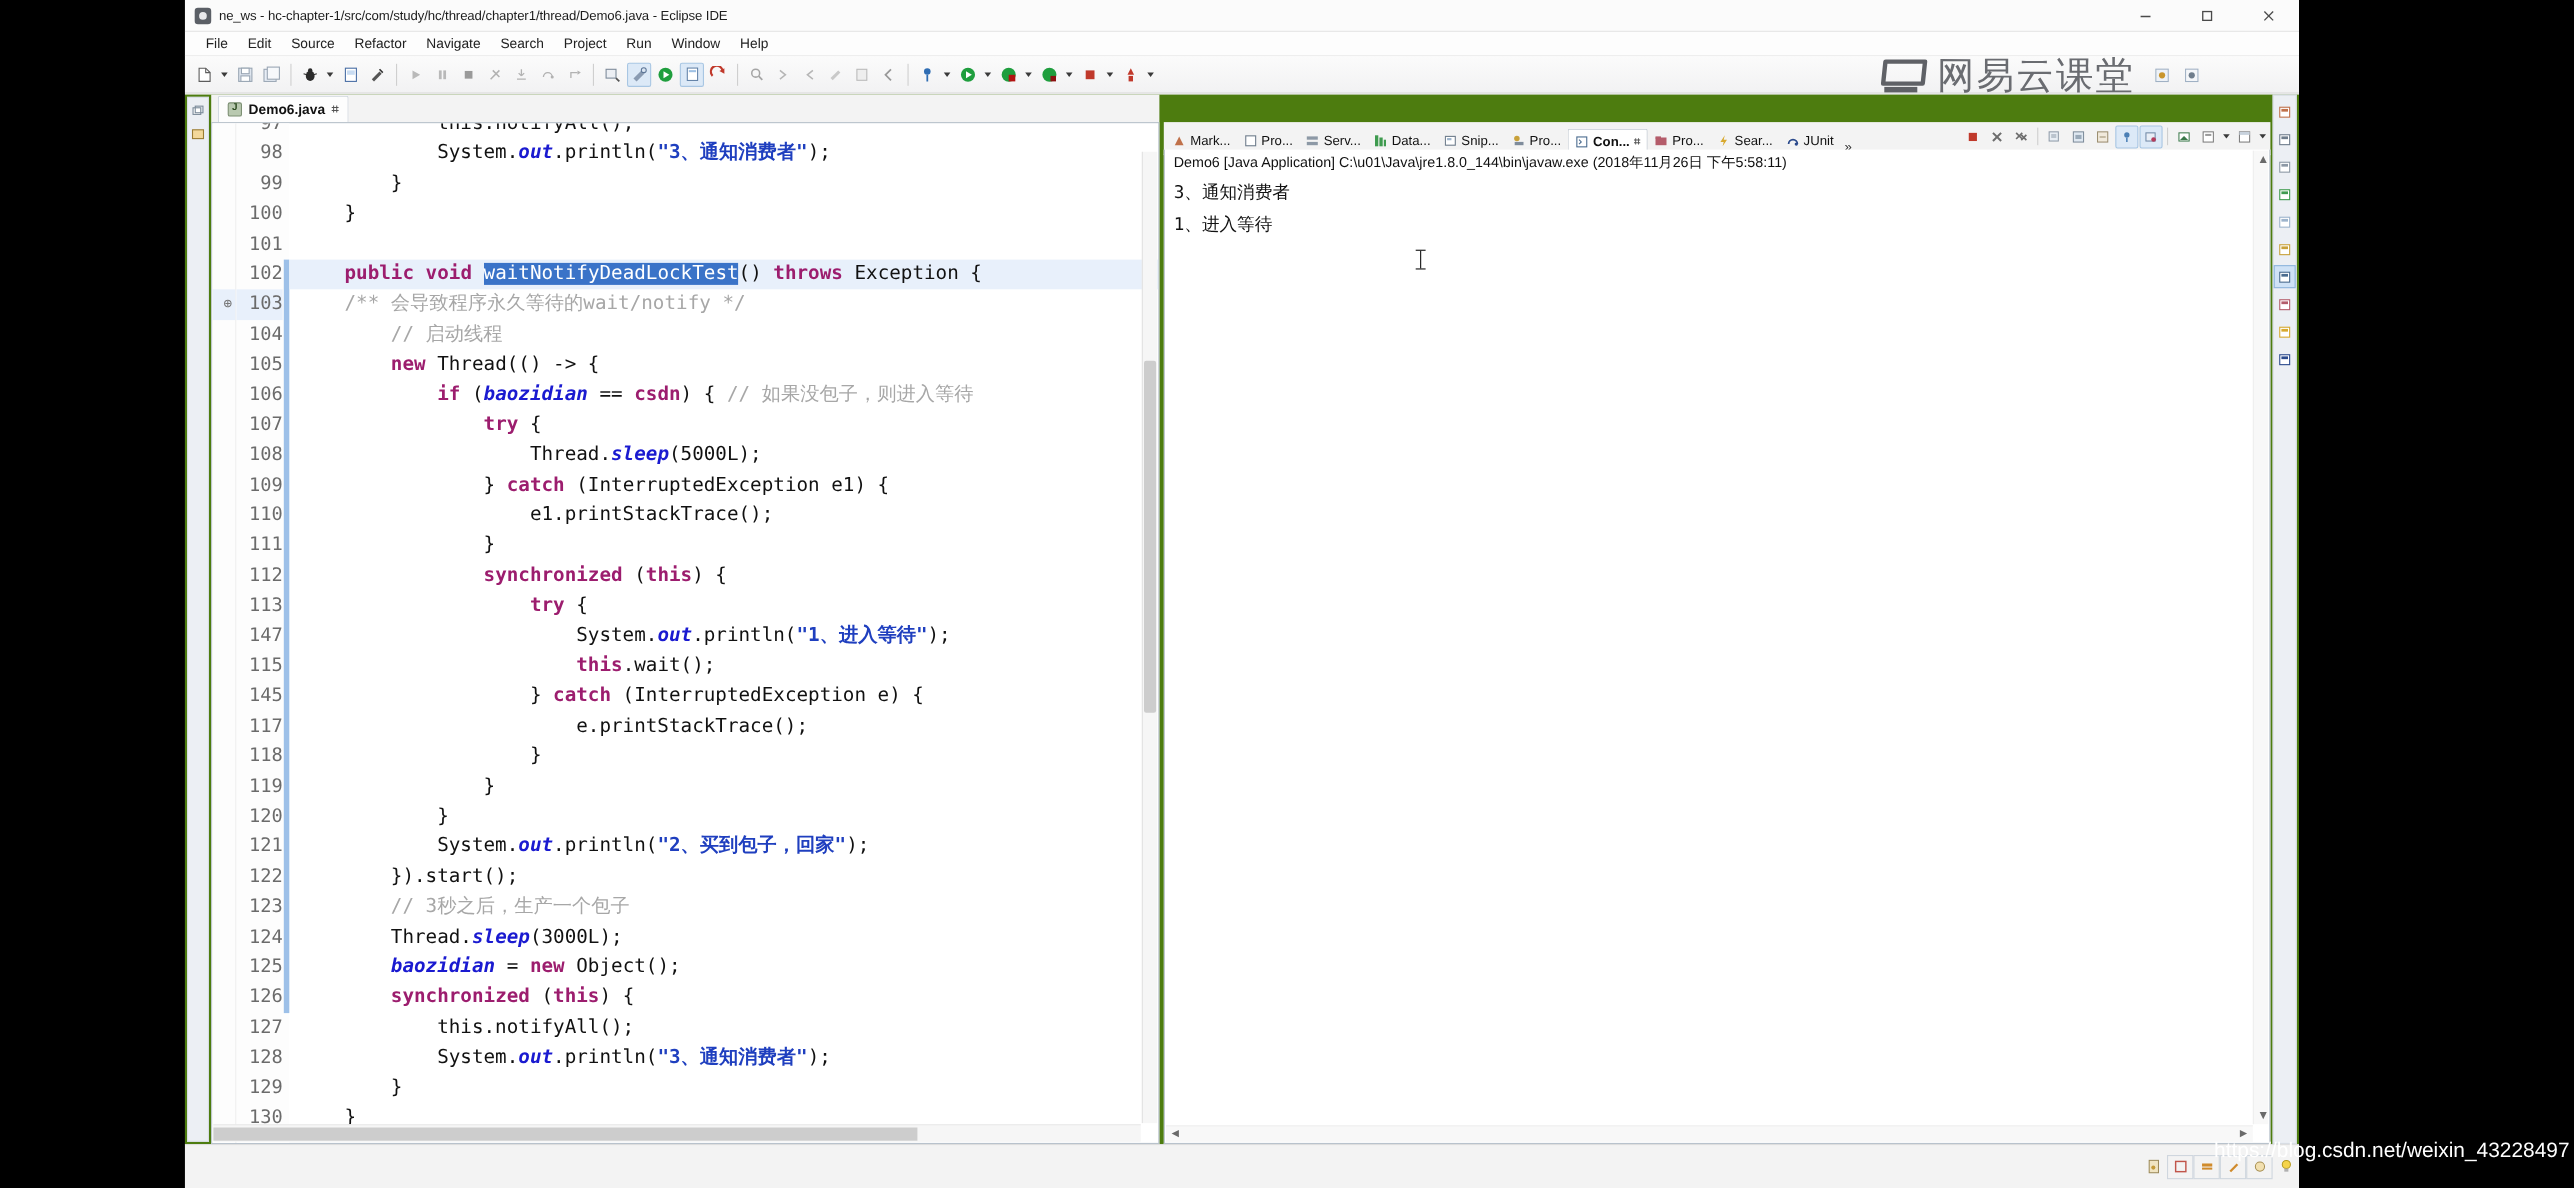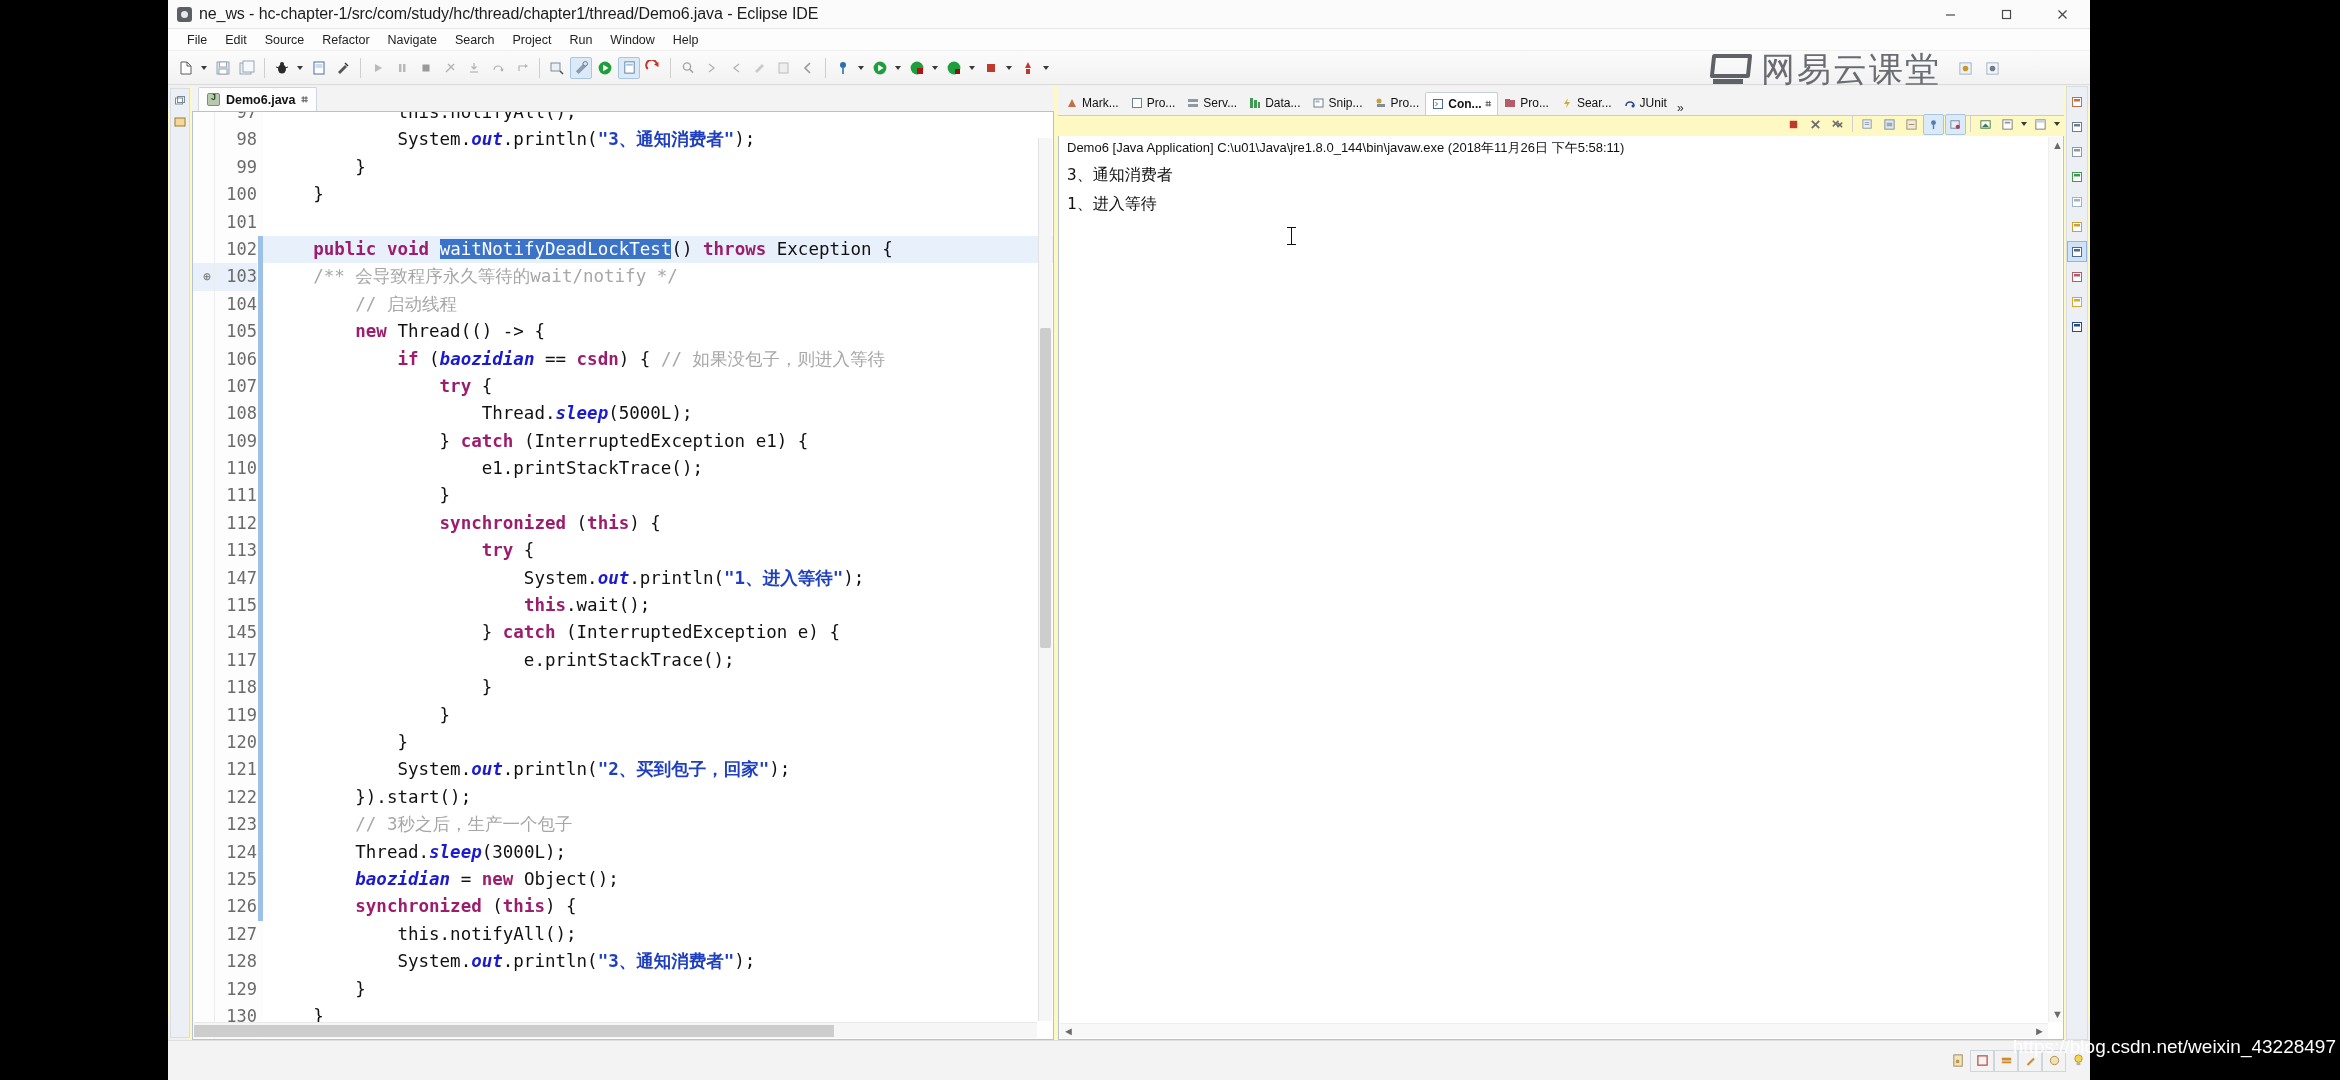--- a/index.html
+++ b/index.html
@@ -29,21 +29,21 @@
   .title-icon {
     width: 15px; height: 15px; margin-left: 9px; margin-right: 7px;
     background: #5b5f66; border-radius: 3px; position: relative;
     flex: 0 0 auto;
   }
   .title-icon::after {
     content:""; position:absolute; left:4px; top:4px; width:7px; height:7px;
     border-radius:50%; background:#e9e9ec;
   }
   .title-text {
-    font-size: 16px; color: #1d1d1d; white-space: nowrap;
+    font-size: 12px; color: #1d1d1d; white-space: nowrap;
     letter-spacing: -0.1px;
   }
   .win-controls {
     position: absolute; right: 0; top: 0; height: 29px; display: flex;
   }
   .win-btn {
     width: 56px; height: 29px; display: flex; align-items: center; justify-content: center;
     color: #4a4a4a; font-size: 13px;
   }
   .win-btn svg { display:block; }
@@ -98,22 +98,21 @@
   }
   .brand-text {
     font-size: 34px; color: #6a6c71; letter-spacing: 2px;
     font-family: "DejaVu Sans", sans-serif; line-height:30px;
   }
   .brand-icons { display:flex; align-items:center; gap:3px; margin-left:4px; }
 
   
   .workbench {
     position: absolute; left:0; top: 86px; right: 0; bottom: 40px;
-    background: #fef9c3;
-    border-radius: 27px;
+    background: #4d7c0f;
   }
 
   
   .leftbar {
     position: absolute; left: 2px; top: 2px; width: 20px; bottom: 2px;
     background: #eceff4; border: 1px solid #d8dde4;
   }
   .leftbar .mini-ic { width:18px;height:18px;margin:3px 0 0 0; display:flex;align-items:center;justify-content:center;}
 
   
@@ -182,20 +181,21 @@
   .sc-arrow { position:absolute; color:#6a6a6a; font-size:11px; }
 
   
   .console-view {
     position: absolute; left: 890px; top: 0; right: 26px; bottom: 0;
   }
   .cv-tabs {
     height: 30px; display: flex; align-items: flex-end;
     border-bottom: 1px solid #c6cdd4; background: #f3f3f3; padding-left: 2px;
     overflow: hidden;
+    margin-top: 25px;
   }
   .cv-tab {
     height: 24px; display: flex; align-items: center; gap: 4px; padding: 0 6px;
     font-size: 12px; color: #111; white-space: nowrap; border-radius: 2px 2px 0 0;
   }
   .cv-tab.active {
     background: #ffffff; border: 1px solid #c6cdd4; border-bottom: 1px solid #ffffff;
     position: relative; top: 1px; font-weight: bold; justify-content: flex-end;
   }
   .cv-tab .t-ic { width: 12px; height: 12px; flex: 0 0 auto; }

